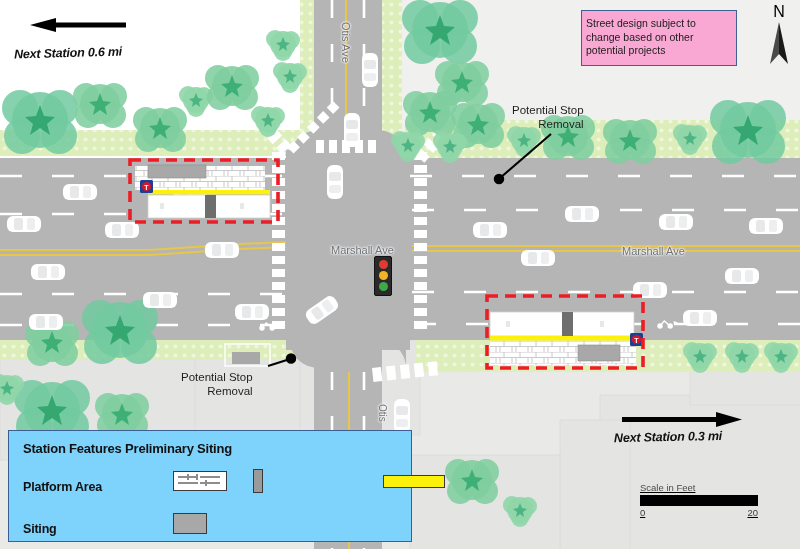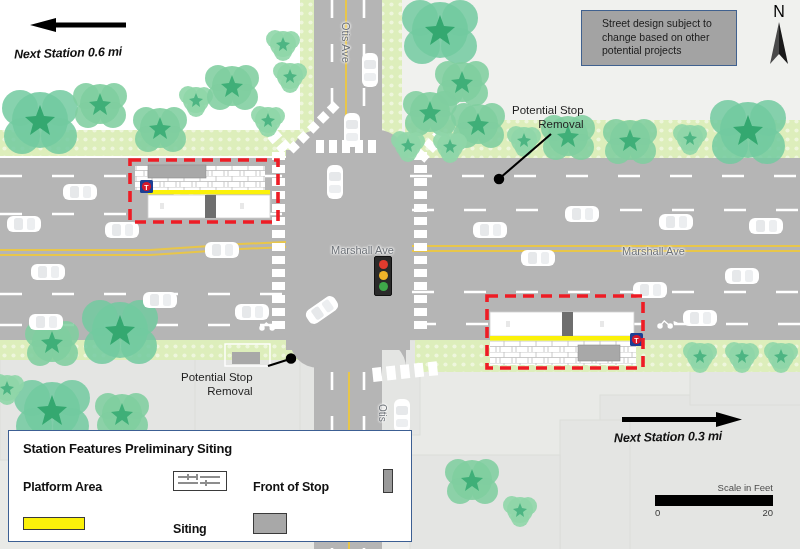--- a/index.html
+++ b/index.html
@@ -32,23 +32,23 @@
     letter-spacing:-0.2px;
     white-space:nowrap;
     z-index:31;
   }
   .nextlabel.tl{left:14px;top:46px;transform:rotate(-1.6deg);}
   .nextlabel.br{left:614px;top:430px;transform:rotate(-1.2deg);}
 
   
   .notebox{
     position:absolute;left:581px;top:10px;width:156px;height:56px;
-    background:#a3a3a3;border:1px solid #40618f;
+    background:#f9a8d4;border:1px solid #40618f;
     box-sizing:border-box;
-    padding:6px 20px;
+    padding:6px 4px;
     font-size:10.5px;line-height:13.5px;color:#1b1b1b;
     z-index:30;
   }
 
   
   .north{
     position:absolute;left:764px;top:2px;width:30px;height:66px;z-index:30;
   }
 
   
@@ -61,21 +61,21 @@
   .psr{
     position:absolute;z-index:25;font-size:11.5px;color:#1f1f1f;
     line-height:14px;text-align:right;white-space:nowrap;
   }
   .psr.a{left:512px;top:103px;}
   .psr.b{left:181px;top:370px;}
 
   
   .legend{
     position:absolute;left:8px;top:430px;width:404px;height:112px;
-    background:#ffffff;border:1.5px solid #3c5f93;box-sizing:border-box;
+    background:#7dd3fc;border:1.5px solid #3c5f93;box-sizing:border-box;
     z-index:40;
   }
   .legend h1{
     margin:0;padding:10px 0 0 14px;
     font-size:13px;font-weight:bold;color:#111;letter-spacing:-0.2px;
   }
   .legend-grid{
     display:grid;grid-template-columns:150px 80px 130px 60px;
     align-items:center;
     padding:12px 0 0 14px;row-gap:16px;
@@ -88,21 +88,21 @@
   .sw-platform::before,.sw-platform::after{
     content:"";position:absolute;background:#8d8d8d;
   }
   .sw-platform::before{left:4px;top:4px;width:20px;height:1.5px;box-shadow:0 6px 0 #8d8d8d,22px 0 0 #8d8d8d,22px 6px 0 #8d8d8d;}
   .sw-platform::after{left:13px;top:2px;width:1.5px;height:6px;box-shadow:18px 6px 0 #8d8d8d,9px 0 0 #8d8d8d;}
   .sw-edge{width:60px;height:11px;background:#fbf10a;border:1px solid #3a3a3a;}
   .sw-front{width:8px;height:22px;background:#9a9a9a;border:1px solid #3a3a3a;}
   .sw-shelter{width:32px;height:19px;background:#a8a8a8;border:1px solid #3a3a3a;}
 
   
-  .scalewrap{position:absolute;left:655px;top:482px;width:118px;z-index:30;text-align:right;}
+  .scalewrap{position:absolute;left:640px;top:482px;width:118px;z-index:30;text-align:left;text-decoration:underline;}
   .scaletitle{font-size:9.5px;color:#4b4b4b;margin-bottom:2px;}
   .scalebar{width:118px;height:11px;background:#000;}
   .scaleticks{display:flex;justify-content:space-between;font-size:9.5px;color:#3a3a3a;margin-top:1px;}
 </style>
 </head>
 <body>
 
 <svg id="map" viewBox="0 0 800 549" xmlns="http://www.w3.org/2000/svg">
   <defs>
     <pattern id="grassdots" width="9" height="9" patternUnits="userSpaceOnUse">
@@ -464,21 +464,20 @@
   <path d="M15 20 L6 62 L15 52 Z" fill="#4a4a4a"></path>
 </svg>
 
 <div class="legend">
   <h1>Station Features Preliminary Siting</h1>
   <div class="legend-grid">
     <div class="legend-label">Platform Area</div>
     <div>
         <div class="sw-platform"></div>
       </div>
-    <div class="legend-label">Front of Stop</div>
     <div>
         <div class="sw-front"></div>
       </div>
 
     <div>
         <div class="sw-edge"></div>
       </div>
     <div class="legend-label">Siting</div>
     <div>
         <div class="sw-shelter"></div>

